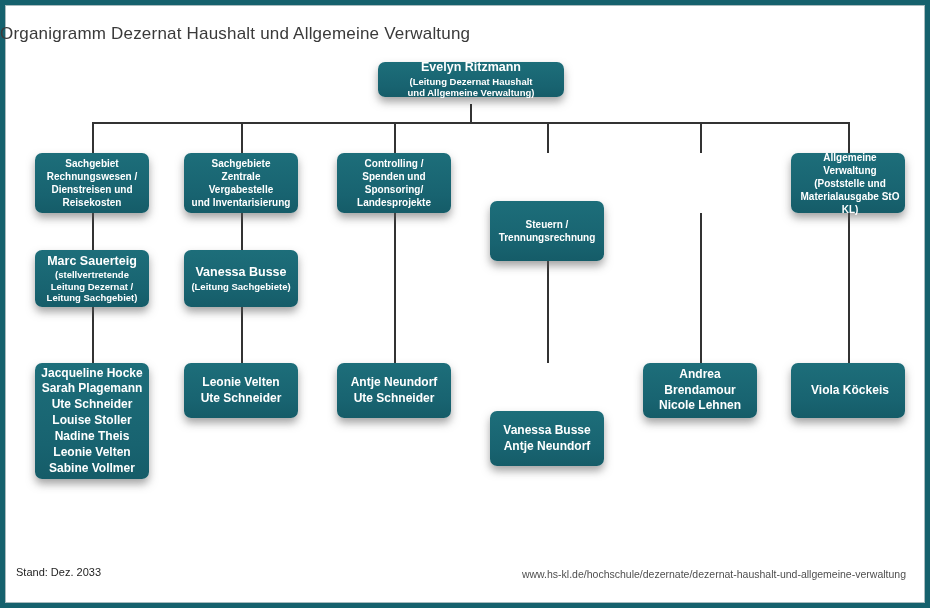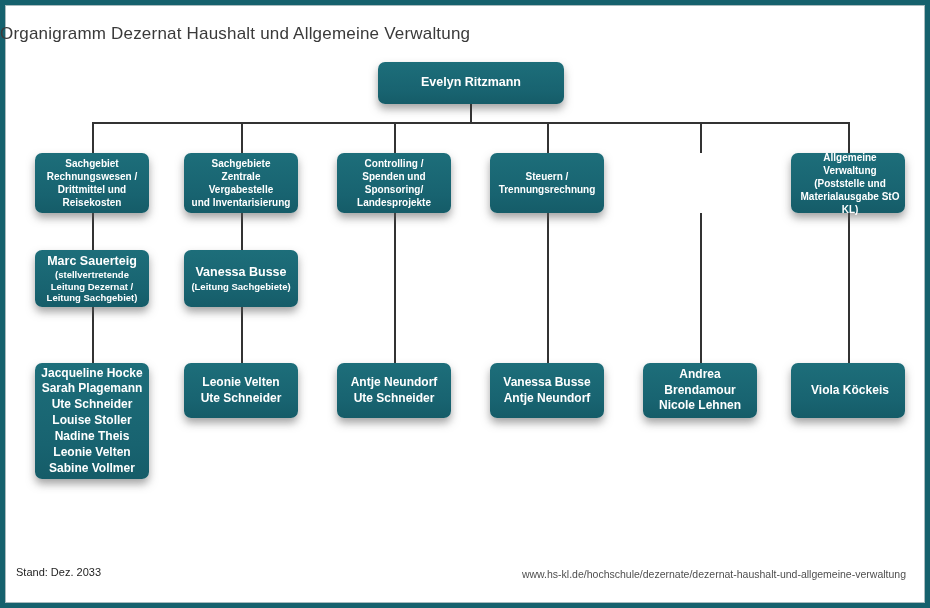--- a/index.html
+++ b/index.html
@@ -20,41 +20,43 @@
     background:linear-gradient(180deg,#1d6e7a 0%,#186370 70%,#155c68 100%);
     color:#ffffff;border-radius:7px;
     box-shadow:0 5px 8px rgba(90,90,90,.55);
     display:flex;flex-direction:column;justify-content:center;align-items:center;
     text-align:center;font-weight:bold;padding:2px 4px;box-sizing:border-box;
   }
   .box .nm{font-size:12.5px;line-height:1.25;white-space:pre-line;}
   .box .sub{font-size:9.5px;line-height:1.2;white-space:pre-line;}
   .box .txt{font-size:10px;line-height:1.3;white-space:pre-line;}
   .box .staff{font-size:12px;line-height:1.32;white-space:pre-line;}
-  .root{left:378px;top:62px;width:186px;height:42px;}
+  .root{left:378px;top:62px;width:186px;height:35px;}
   .dept{top:153px;height:60px;width:114px;}
   .lead{top:250px;height:57px;width:114px;}
   .staffbox{top:363px;height:55px;width:114px;}
   .tallstaff{height:116px;}
   .c1{left:35px;} .c2{left:184px;} .c3{left:337px;}
-  .c4{left:490px;} .c5{left:643px;} .c6{left:791px;padding-left:8px;}
+  .c4{left:490px;margin-top:48px;} .c5{left:643px;} .c6{left:791px;padding-left:8px;}
   .vline{position:absolute;width:1.5px;background:#333;}
   .hline{position:absolute;height:1.5px;background:#333;}
   .footer-left{position:absolute;left:16px;top:566px;font-size:11px;color:#1e1e1e;}
   .footer-right{position:absolute;right:24px;top:568px;font-size:10.5px;color:#4f4f4f;}
 </style>
 </head>
 <body>
 
 <div class="frame">
 
   <div class="title">Organigramm Dezernat Haushalt und Allgemeine Verwaltung</div>
 
   <div class="box root">
     <div class="nm">Evelyn Ritzmann</div>
+    <div class="sub">(Leitung Dezernat Haushalt
+und Allgemeine Verwaltung)</div>
   </div>
 
   <div class="vline" style="left:470px;top:104px;height:18px;"></div>
   <div class="hline" style="left:92px;top:122px;width:757px;"></div>
   <div class="vline" style="left:92px;top:122px;height:31px;"></div>
   <div class="vline" style="left:241px;top:122px;height:31px;"></div>
   <div class="vline" style="left:394px;top:122px;height:31px;"></div>
   <div class="vline" style="left:547px;top:122px;height:31px;"></div>
   <div class="vline" style="left:700px;top:122px;height:31px;"></div>
   <div class="vline" style="left:848px;top:122px;height:31px;"></div>
@@ -63,21 +65,21 @@
   <div class="vline" style="left:92px;top:307px;height:56px;"></div>
   <div class="vline" style="left:241px;top:307px;height:56px;"></div>
   <div class="vline" style="left:394px;top:213px;height:150px;"></div>
   <div class="vline" style="left:547px;top:213px;height:150px;"></div>
   <div class="vline" style="left:700px;top:213px;height:150px;"></div>
   <div class="vline" style="left:848px;top:213px;height:150px;"></div>
 
   <div class="box dept c1">
     <div class="txt">Sachgebiet
 Rechnungswesen /
-Drittmittel und
+Dienstreisen und
 Reisekosten</div>
   </div>
   <div class="box dept c2">
     <div class="txt">Sachgebiete
 Zentrale Vergabestelle
 und Inventarisierung</div>
   </div>
   <div class="box dept c3">
     <div class="txt">Controlling /
 Spenden und Sponsoring/

